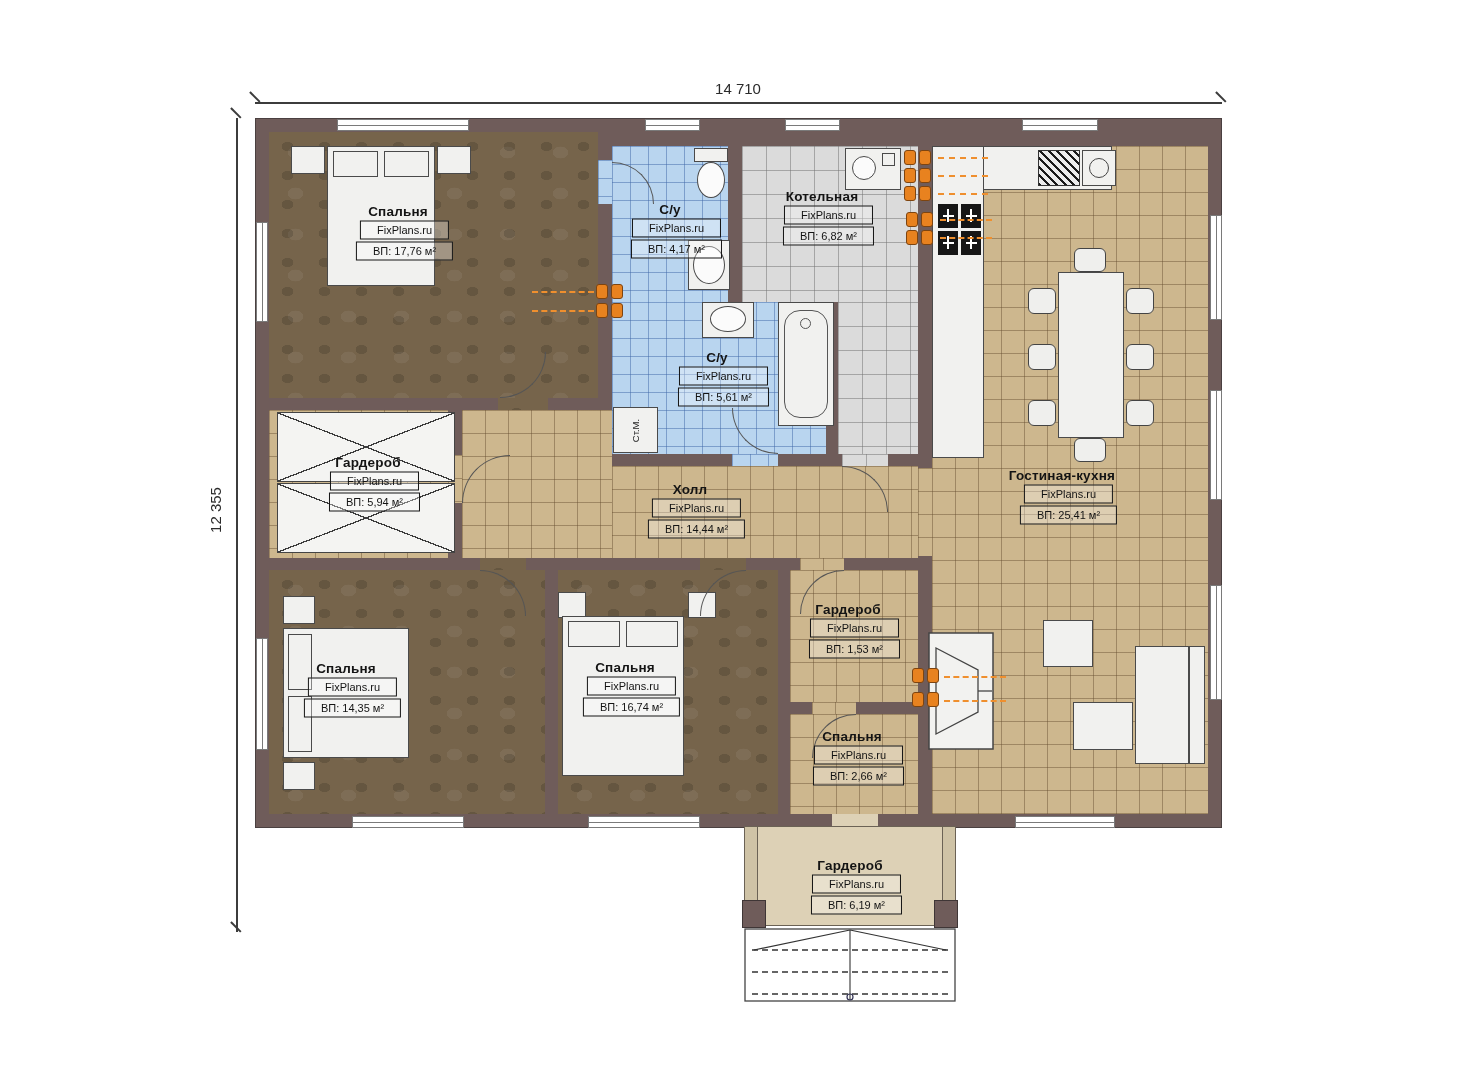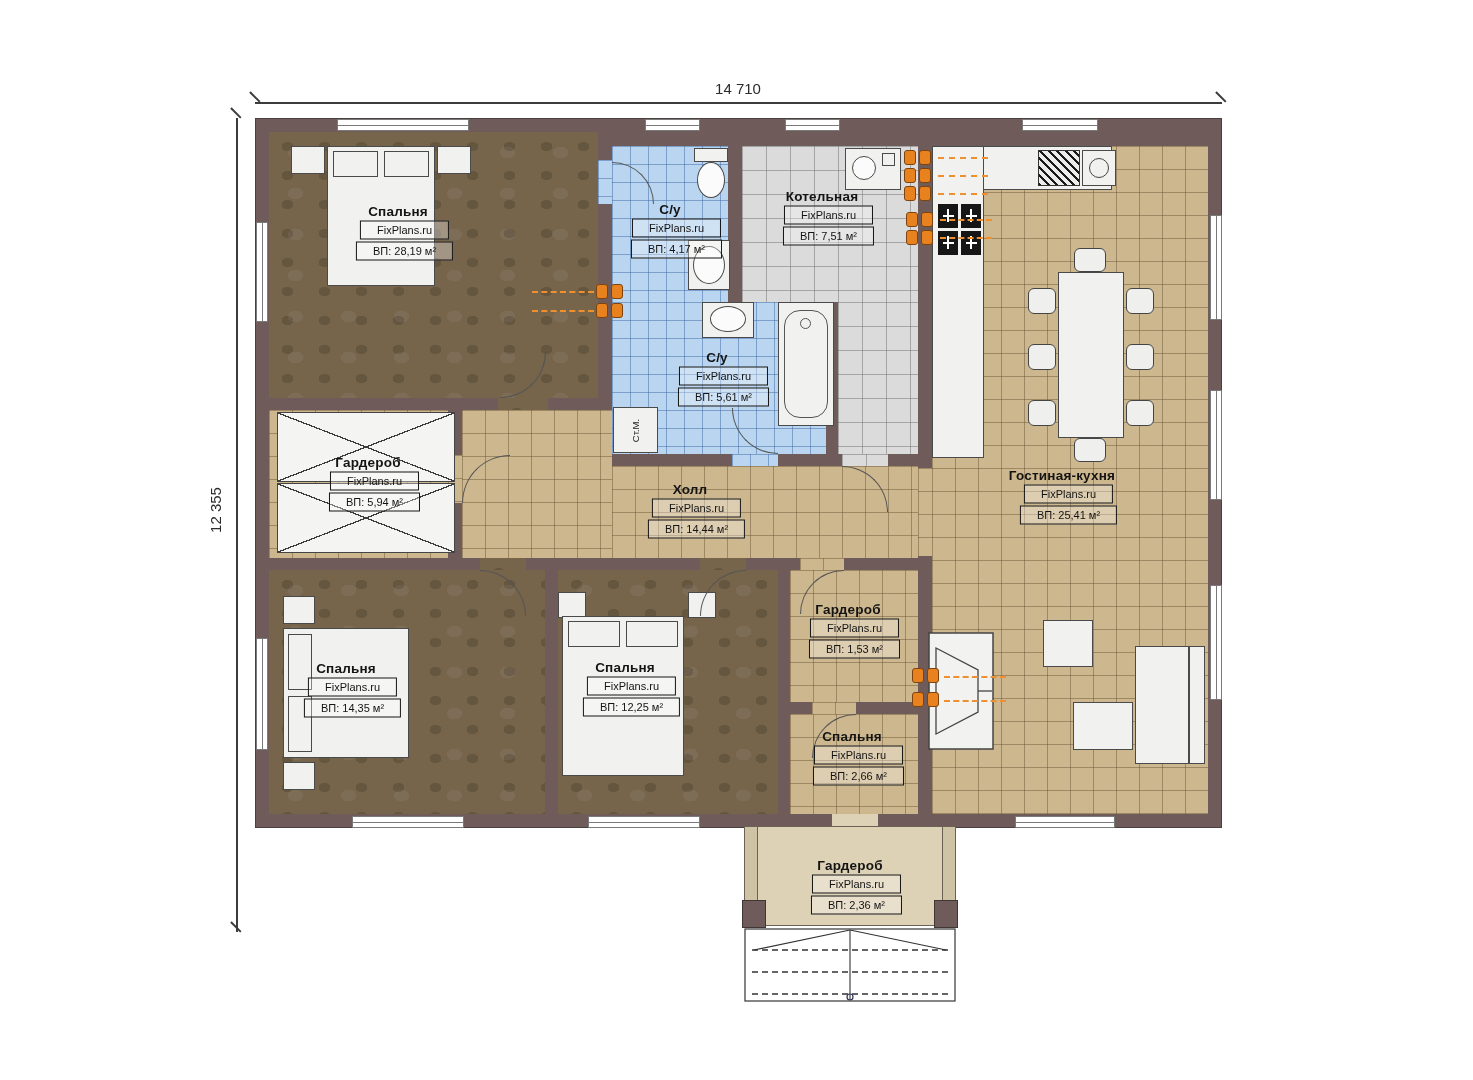--- a/index.html
+++ b/index.html
@@ -261,31 +261,31 @@
   <div class="abs dim-label" style="left:738px;top:88px;transform:translate(-50%,-50%)">14 710</div>
 
   <div class="abs dimline" style="left:236px;top:118px;width:2px;height:814px"></div>
   <div class="abs tick" style="left:229px;top:112px"></div>
   <div class="abs tick" style="left:229px;top:926px"></div>
   <div class="abs dim-label rot-ccw" style="left:215px;top:510px">12 355</div>
 
   <div class="room-label" style="left:398px;top:232px">
     <div class="rl-name">Спальня</div>
     <div class="rl-box">FixPlans.ru</div>
-    <div class="rl-box">ВП: 28,19 м²</div>
+    <div class="rl-box">ВП: 17,76 м²</div>
   </div>
   <div class="room-label" style="left:670px;top:230px">
     <div class="rl-name">С/у</div>
     <div class="rl-box">FixPlans.ru</div>
     <div class="rl-box">ВП: 4,17 м²</div>
   </div>
   <div class="room-label" style="left:822px;top:217px">
     <div class="rl-name">Котельная</div>
     <div class="rl-box">FixPlans.ru</div>
-    <div class="rl-box">ВП: 7,51 м²</div>
+    <div class="rl-box">ВП: 6,82 м²</div>
   </div>
   <div class="room-label" style="left:717px;top:378px">
     <div class="rl-name">С/у</div>
     <div class="rl-box">FixPlans.ru</div>
     <div class="rl-box">ВП: 5,61 м²</div>
   </div>
   <div class="room-label" style="left:368px;top:483px">
     <div class="rl-name">Гардероб</div>
     <div class="rl-box">FixPlans.ru</div>
     <div class="rl-box">ВП: 5,94 м²</div>
@@ -301,31 +301,31 @@
     <div class="rl-box">ВП: 25,41 м²</div>
   </div>
   <div class="room-label" style="left:346px;top:689px">
     <div class="rl-name">Спальня</div>
     <div class="rl-box">FixPlans.ru</div>
     <div class="rl-box">ВП: 14,35 м²</div>
   </div>
   <div class="room-label" style="left:625px;top:688px">
     <div class="rl-name">Спальня</div>
     <div class="rl-box">FixPlans.ru</div>
-    <div class="rl-box">ВП: 12,25 м²</div>
+    <div class="rl-box">ВП: 16,74 м²</div>
   </div>
   <div class="room-label" style="left:848px;top:630px">
     <div class="rl-name">Гардероб</div>
     <div class="rl-box">FixPlans.ru</div>
     <div class="rl-box">ВП: 1,53 м²</div>
   </div>
   <div class="room-label" style="left:852px;top:757px">
     <div class="rl-name">Спальня</div>
     <div class="rl-box">FixPlans.ru</div>
     <div class="rl-box">ВП: 2,66 м²</div>
   </div>
   <div class="room-label" style="left:850px;top:886px">
     <div class="rl-name">Гардероб</div>
     <div class="rl-box">FixPlans.ru</div>
-    <div class="rl-box">ВП: 2,36 м²</div>
+    <div class="rl-box">ВП: 6,19 м²</div>
   </div>
 
 </div>
 
 </body></html>

